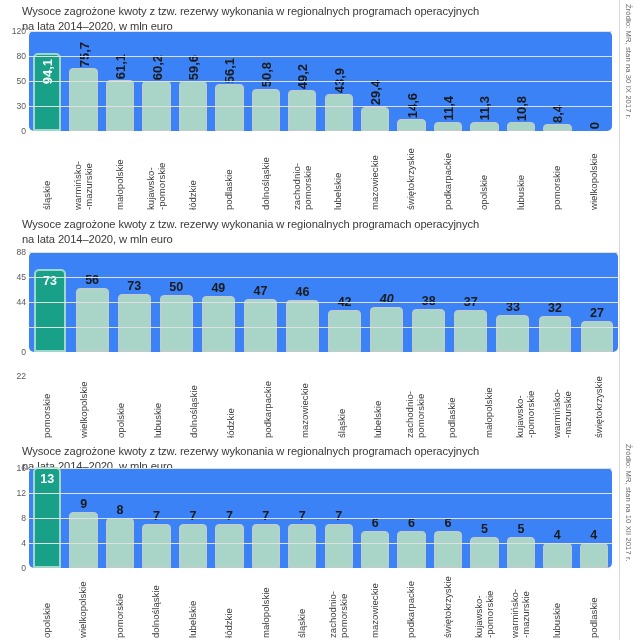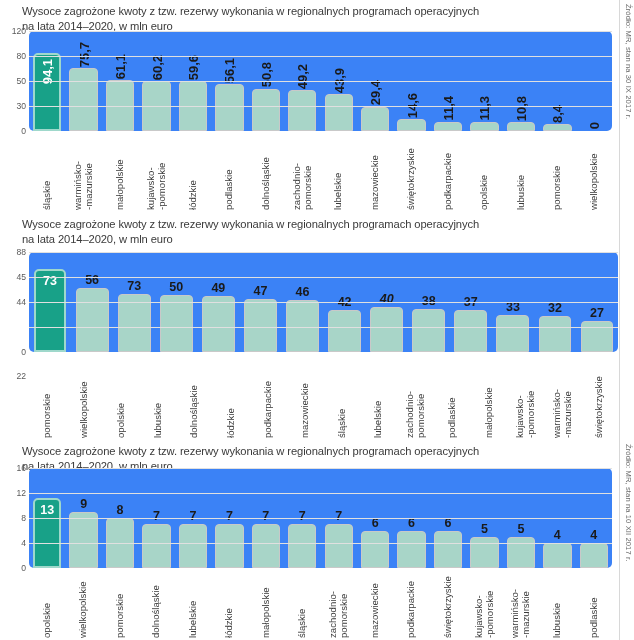--- a/index.html
+++ b/index.html
@@ -413,21 +413,21 @@
     <div class="axis" id="ax3" style="top: 0px; height: 100px;">
         <span style="top: 100px;">0</span>
         <span style="top: 75px;">4</span>
         <span style="top: 50px;">8</span>
         <span style="top: 25px;">12</span>
         <span style="top: 0px;">16</span>
       </div>
     <div class="plot" id="pl3" style="top: 0px; height: 100px; width: 583px;">
       <div class="bars" id="bars3">
           <div class="barslot">
-            <div class="bar hi" style="height: 70px;">
+            <div class="bar hi" style="height: 101px;">
               <div class="vlabel flat inside">13</div>
             </div>
           </div>
           <div class="barslot">
             <div class="bar" style="height: 56.25px;">
               <div class="vlabel flat">9</div>
             </div>
           </div>
           <div class="barslot">
             <div class="bar" style="height: 50px;">

